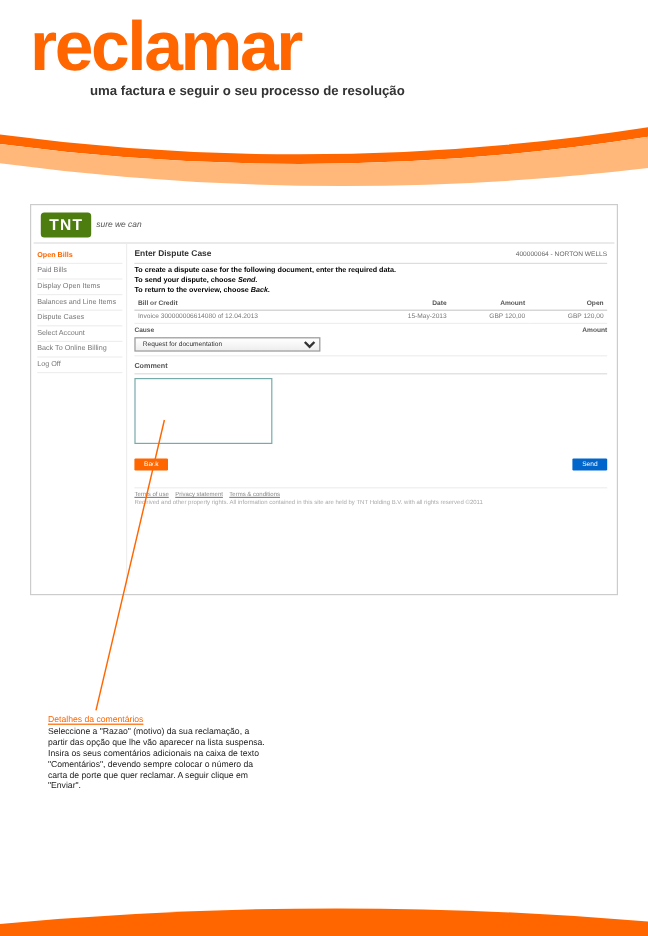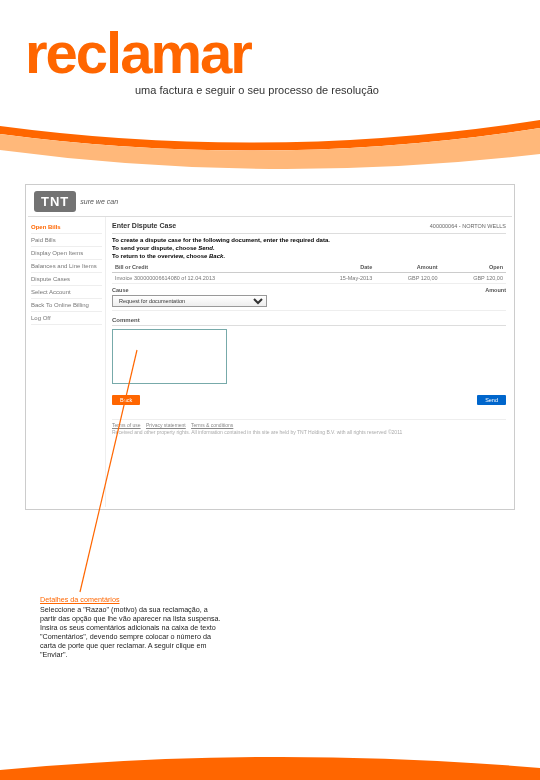--- a/index.html
+++ b/index.html
@@ -1,24 +1,24 @@
 <!DOCTYPE html>
 <html><head>
 <meta charset="utf-8">
 <style>
   * { box-sizing: border-box; margin: 0; padding: 0; }
   body { width: 540px; height: 780px; font-family: Arial, sans-serif; background: #fff; position: relative; overflow: hidden; }
-  .header { padding: 24px 25px 0 25px; }
+  .header { padding: 10px 25px 0 25px; }
   .title { font-size: 58px; font-weight: bold; color: #ff6600; letter-spacing: -2px; line-height: 1; }
-  .subtitle { font-size: 11px; font-weight: normal; color: #333; margin-left: 110px; margin-top: 2px; }
+  .subtitle { font-size: 11px; font-weight: bold; color: #333; margin-left: 50px; margin-top: 2px; }
   .swoosh { width: 100%; height: 60px; margin-top: 18px; }
   .swoosh svg { width: 100%; height: 100%; display: block; }
   .screenshot-container { margin: 10px 25px; border: 1px solid #ccc; background: #fff; padding: 2px; }
   .app-header { display: flex; align-items: center; padding: 4px 6px; border-bottom: 1px solid #ddd; background: #fff; }
-  .logo-box { background: #737373; color: #fff; font-weight: bold; font-size: 13px; padding: 3px 7px; border-radius: 3px; letter-spacing: 1px; }
+  .logo-box { background: #4d7c0f; color: #fff; font-weight: bold; font-size: 13px; padding: 3px 7px; border-radius: 3px; letter-spacing: 1px; }
   .tagline { font-size: 7px; font-style: italic; color: #555; margin-left: 4px; }
   .app-body { display: flex; min-height: 290px; font-size: 6.5px; }
   .sidebar { width: 78px; border-right: 1px solid #eee; padding: 4px 3px; }
   .sidebar-item { color: #777; padding: 3px 0; border-bottom: 1px solid #eee; font-size: 6px; }
   .sidebar-item.active { color: #ff6600; font-weight: bold; }
   .main { flex: 1; padding: 3px 6px; position: relative; }
   .main-head { display: flex; justify-content: space-between; align-items: center; border-bottom: 1px solid #ddd; padding: 2px 0 4px 0; margin-bottom: 3px; }
   .main-title { font-weight: bold; font-size: 7px; color: #333; }
   .account { font-size: 5.5px; color: #666; }
   .instr { font-size: 6px; margin: 2px 0; }

